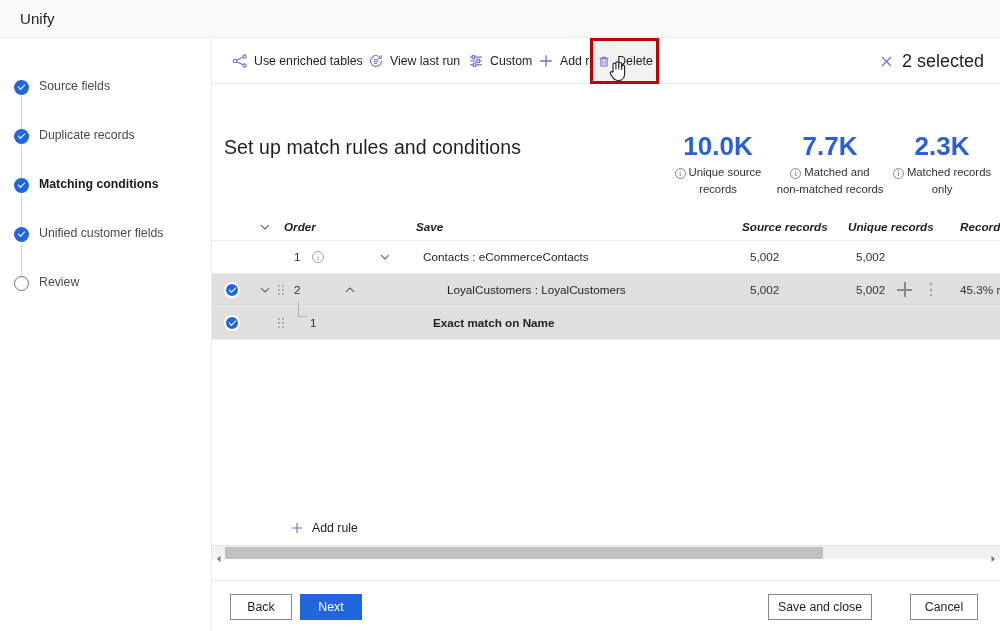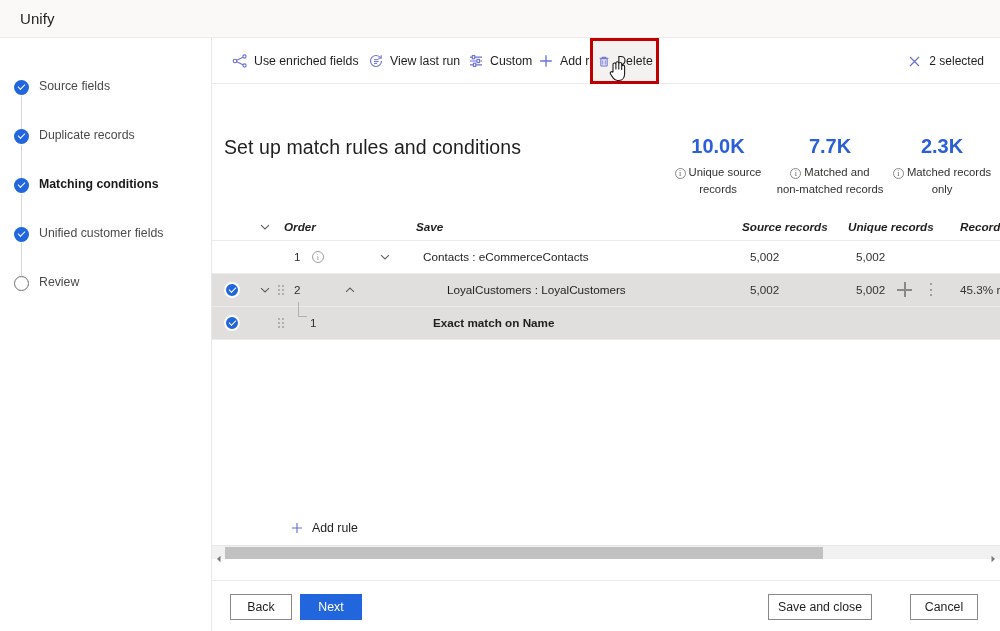--- a/index.html
+++ b/index.html
@@ -83,40 +83,40 @@
     position: absolute; left: 0; top: 0; width: 63px; height: 40px;
     background: #f3f2f1;
     display: flex; align-items: center; justify-content: center; gap: 5px;
     cursor: pointer;
   }
   .selected-count {
     position: absolute; right: 8px; top: 6px; height: 34px;
     display: flex; align-items: center; gap: 7px; padding: 0 8px;
     cursor: pointer;
   }
-  .selected-count .sc-label { font-size: 12px; color: #201f1e; }
+  .selected-count .sc-label { font-size: 18px; color: #201f1e; }
 
   
   .cursor-pointer {
     position: absolute; left: 608px; top: 58px; width: 20px; height: 26px;
     z-index: 9; pointer-events: none;
   }
 
   
   .page-title {
     position: absolute; left: 12px; top: 98px;
     font-size: 19.5px; color: #201f1e; letter-spacing: .1px;
   }
   .kpis { position: absolute; left: 450px; top: 92px; width: 338px; height: 80px; }
   .kpi { position: absolute; top: 0; width: 112px; text-align: center; }
   .kpi:nth-child(1) { left: 0px; }
   .kpi:nth-child(2) { left: 112px; }
   .kpi:nth-child(3) { left: 224px; }
   .kpi-val {
-    font-size: 20px; color: #2b5fd9; font-weight: 600; line-height: 32px;
+    font-size: 26px; color: #2b5fd9; font-weight: 600; line-height: 32px;
   }
   .kpi-desc {
     font-size: 11.3px; color: #323130; line-height: 17px; margin-top: 2px;
     padding: 0 2px;
   }
   .kpi-i {
     display: inline-block; width: 11px; height: 11px; border-radius: 50%;
     border: 1px solid #8a8886; color: #605e5c;
     font-size: 8px; line-height: 10px; text-align: center;
     font-family: "Liberation Serif", serif; vertical-align: 0px; margin-right: 3px;
@@ -275,21 +275,21 @@
 
     <div class="tb-item" style="left:12px;">
       <span class="tb-ico">
         <svg width="16" height="16" viewBox="0 0 16 16">
           <circle cx="3" cy="8" r="1.8" fill="none" stroke="#6b6fd4" stroke-width="1.1"></circle>
           <circle cx="12.5" cy="3.5" r="1.6" fill="none" stroke="#6b6fd4" stroke-width="1.1"></circle>
           <circle cx="12.5" cy="12.5" r="1.6" fill="none" stroke="#6b6fd4" stroke-width="1.1"></circle>
           <path d="M4.7 7.2 L11 4.3 M4.7 8.8 L11 11.7" stroke="#6b6fd4" stroke-width="1.1" fill="none"></path>
         </svg>
       </span>
-      <span class="tb-label">Use enriched fields</span>
+      <span class="tb-label">Use enriched tables</span>
     </div>
 
     <div class="tb-item" style="left:248px;">
       <span class="tb-ico">
         <svg width="16" height="16" viewBox="0 0 16 16">
           <path d="M2 4.2h12M2 8h12M2 11.8h12" stroke="#6b6fd4" stroke-width="1.2" fill="none"></path>
           <rect x="4.3" y="2.6" width="2.4" height="3.2" fill="#fff" stroke="#6b6fd4" stroke-width="1.1"></rect>
           <rect x="9" y="6.4" width="2.4" height="3.2" fill="#fff" stroke="#6b6fd4" stroke-width="1.1"></rect>
           <rect x="5.4" y="10.2" width="2.4" height="3.2" fill="#fff" stroke="#6b6fd4" stroke-width="1.1"></rect>
         </svg>

